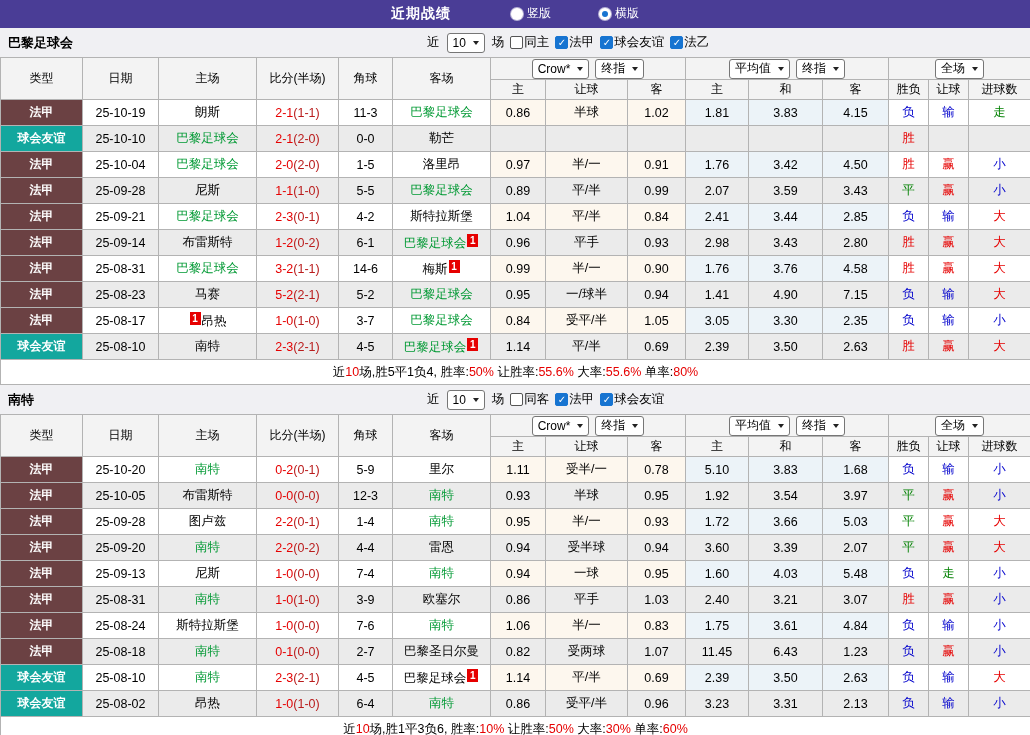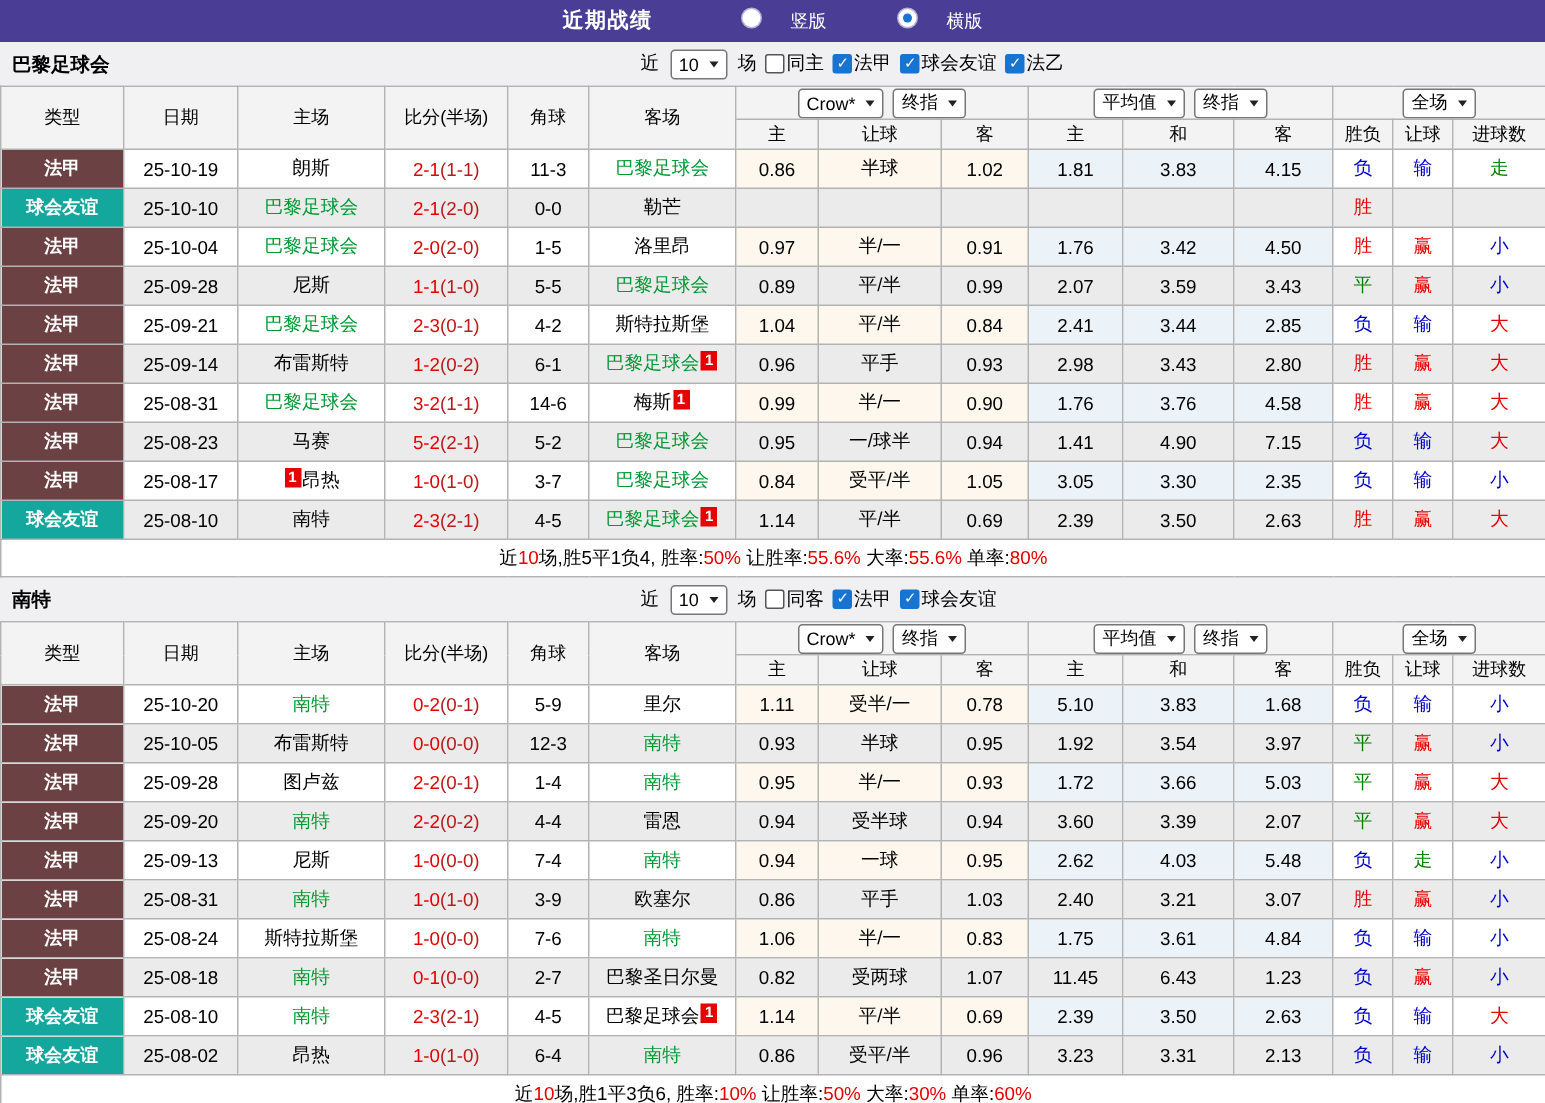--- a/index.html
+++ b/index.html
@@ -16,21 +16,21 @@
   .titlebar{
     height:28px;
     background:#4a3d96;
     display:flex;
     align-items:center;
     justify-content:center;
     gap:12px;
     color:#fff;
   }
   .title{font-weight:bold;font-size:14px;letter-spacing:1px;}
-  .radio-item{display:inline-flex;gap:20px;cursor:default;padding-left:48px;}
+  .radio-item{display:inline-flex;align-items:center;gap:4px;cursor:default;padding-left:48px;}
   .radio{
     width:12px;height:12px;border-radius:50%;
     background:#fff;display:inline-block;position:relative;
     box-shadow:0 0 0 1px rgba(255,255,255,.6);
   }
   .radio.checked::after{
     content:"";position:absolute;left:3px;top:3px;width:6px;height:6px;
     border-radius:50%;background:#1774d1;
   }
   .radio-label{font-size:12px;color:#fff;}
@@ -525,21 +525,21 @@
             <tr class="odd">
               <td class="type-cell" style="background: rgb(107, 65, 67);">法甲</td>
               <td class="date-cell">25-09-13</td>
               <td class="team-cell"><span>尼斯</span></td>
               <td class="score-cell"><span class="score">1-0</span><span class="half">(0-0)</span></td>
               <td class="corner-cell">7-4</td>
               <td class="team-cell"><span class="focus">南特</span></td>
               <td class="crow">0.94</td>
               <td class="crow">一球</td>
               <td class="crow">0.95</td>
-              <td class="avg">2.62</td>
+              <td class="avg">1.60</td>
               <td class="avg">4.03</td>
               <td class="avg">5.48</td>
               <td class="res" style="color: rgb(0, 0, 204);">负</td>
               <td class="res" style="color: rgb(0, 128, 0);">走</td>
               <td class="res" style="color: rgb(0, 0, 204);">小</td>
             </tr>
             <tr class="even">
               <td class="type-cell" style="background: rgb(107, 65, 67);">法甲</td>
               <td class="date-cell">25-08-31</td>
               <td class="team-cell"><span class="focus">南特</span></td>

